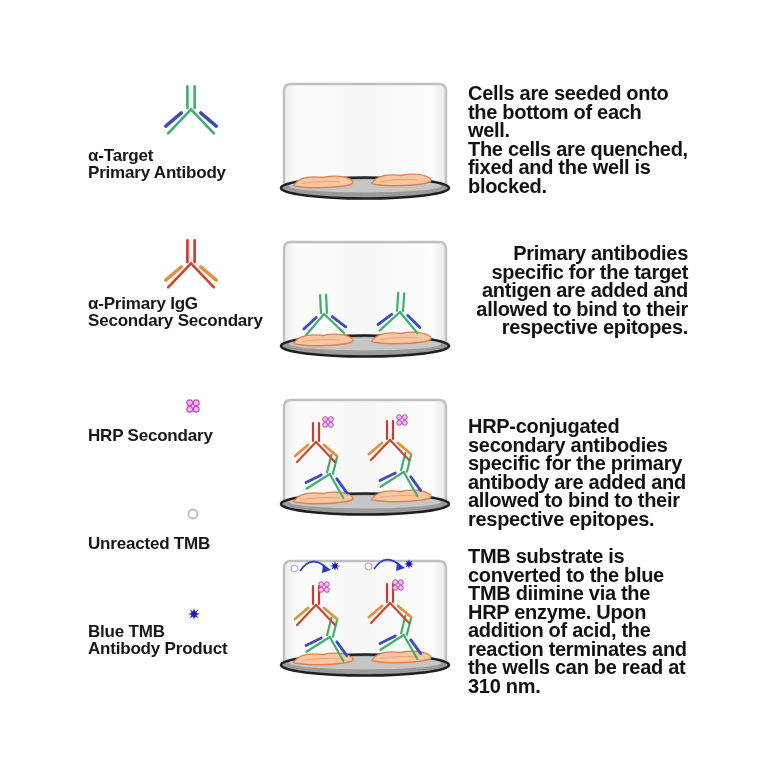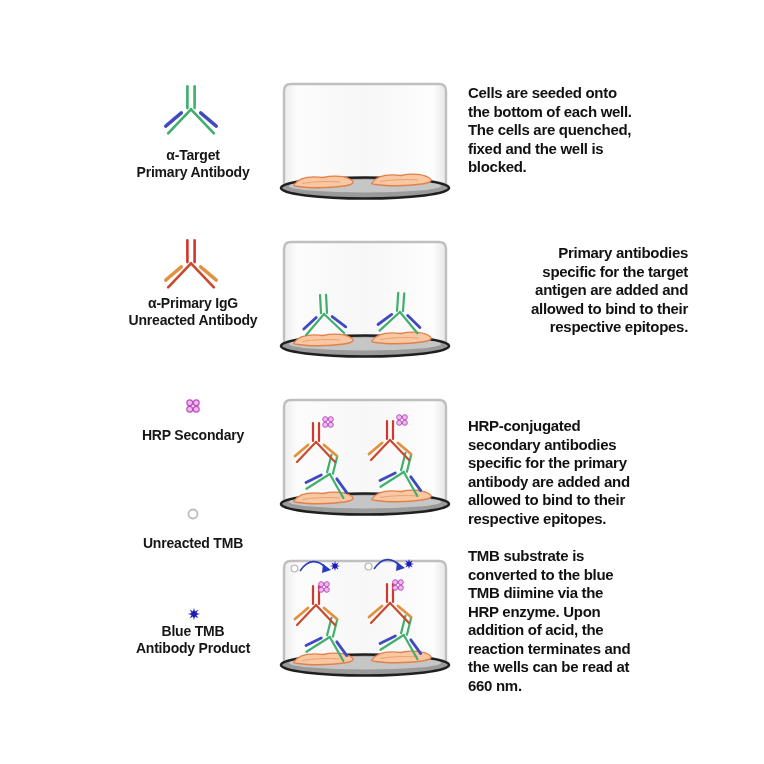--- a/index.html
+++ b/index.html
@@ -2,25 +2,25 @@
 <html><head>
 <meta charset="utf-8">
 <style>
   html,body{margin:0;padding:0;background:#fff;}
   #canvas{
     position:relative;width:764px;height:764px;background:#ffffff;overflow:hidden;
     font-family:"Liberation Sans", sans-serif;color:#141414;
   }
   .abs{position:absolute;}
   .legend-label{
-    font-weight:bold;font-size:14px;line-height:17px;text-align:center;
+    font-weight:bold;font-size:17px;line-height:17px;text-align:left;
     white-space:pre-line;letter-spacing:-0.2px;color:#161616;
   }
   .desc{
-    font-weight:bold;font-size:15px;line-height:18.5px;text-align:left;
+    font-weight:bold;font-size:20px;line-height:18.5px;text-align:left;
     white-space:pre-line;letter-spacing:-0.3px;color:#111;
   }
   svg{display:block;}
 </style>
 </head>
 <body>
 
 <div id="canvas">
 
   <svg width="0" height="0" style="position:absolute" aria-hidden="true">
@@ -113,21 +113,21 @@
 The cells are quenched,
 fixed and the well is
 blocked.</div>
   </div>
 
   <div class="abs" style="left:0;top:0;width:764px;height:0;">
     <svg class="abs" style="left:162px;top:238px;" width="58" height="53" viewBox="0 0 48 44">
       <use href="#abS"></use>
     </svg>
     <div class="abs legend-label" style="left:88px;top:295px;width:210px;">α-Primary IgG
-Unreacted Antibody</div>
+Secondary Secondary</div>
 
     <svg class="abs" style="left:278px;top:238px;" width="174" height="134" viewBox="0 0 174 134">
       <use href="#wellShell"></use>
       <use href="#cell" transform="translate(14,94)"></use>
       <use href="#cell" transform="translate(92,92)"></use>
       <use href="#abP" transform="translate(22,55) rotate(-3 24 20)"></use>
       <use href="#abP" transform="translate(98,53) rotate(4 24 20)"></use>
     </svg>
 
     <div class="abs desc" style="left:468px;top:244px;width:220px;text-align:right;">Primary antibodies
@@ -179,16 +179,16 @@
       <use href="#stack4" transform="translate(88,25)"></use>
     </svg>
 
     <div class="abs desc" style="left:468px;top:547px;width:220px;">TMB substrate is
 converted to the blue
 TMB diimine via the
 HRP enzyme. Upon
 addition of acid, the
 reaction terminates and
 the wells can be read at
-660 nm.</div>
+310 nm.</div>
   </div>
 
 </div>
 
 </body></html>

